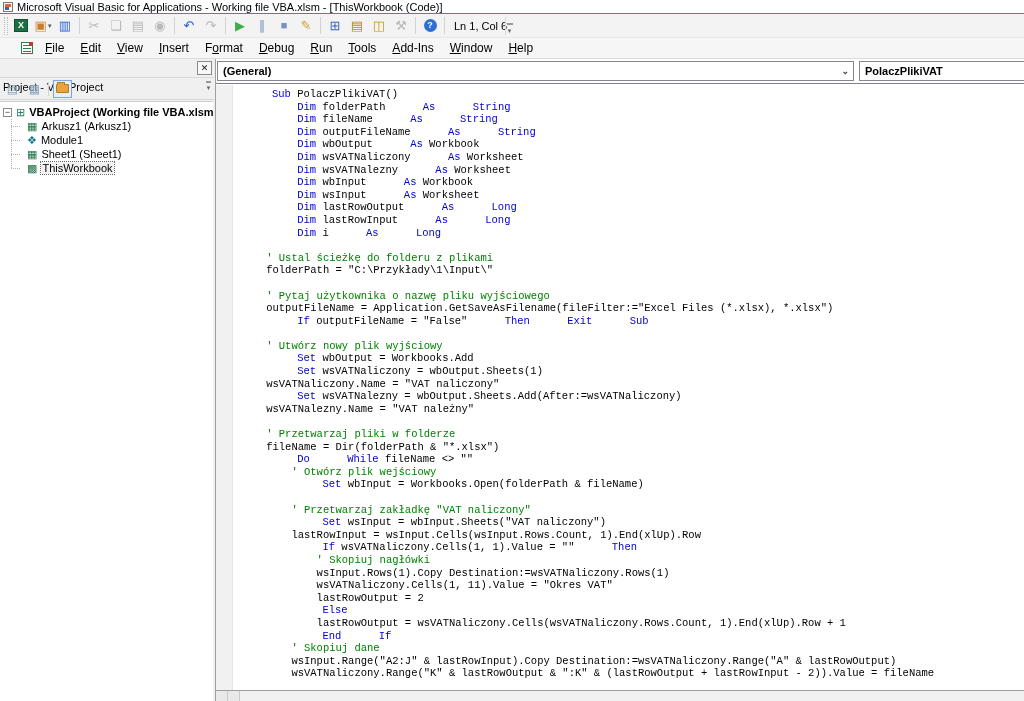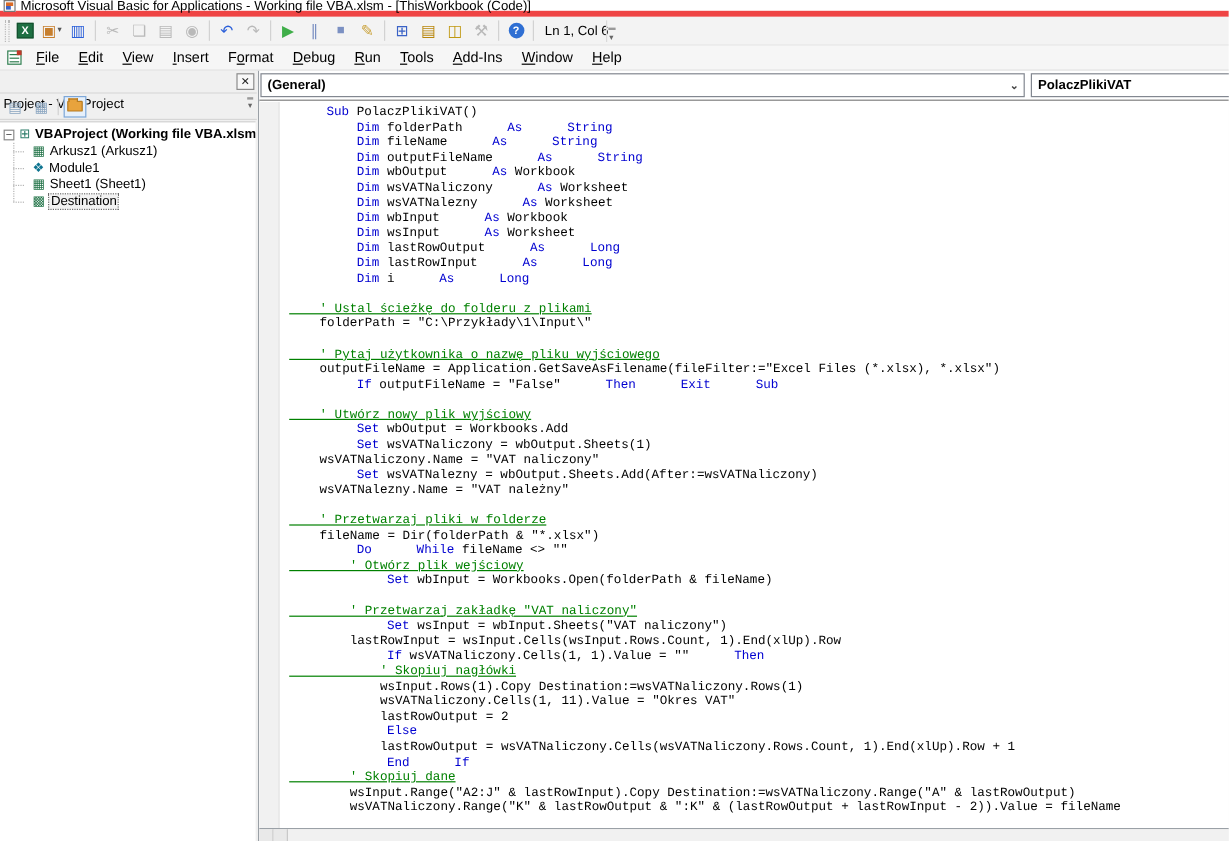--- a/index.html
+++ b/index.html
@@ -2,21 +2,21 @@
 <html style="--kw: #0000d0; --cm: #008000;"><head>
 <meta charset="utf-8">
 <style>
   * { margin:0; padding:0; box-sizing:border-box; }
   html,body { width:1024px; height:701px; overflow:hidden; background:#fff;
               font-family:"Liberation Sans", sans-serif; color:#000; }
   :root { --kw:#0000d0; --cm:#008000; --accent:#316ac5; }
 
   
   .titlebar { height:14px; background:#fff; display:flex; align-items:center; gap:4px;
-              padding-left:3px; font-size:11px; border-bottom:5px solid #ef4444; }
+              padding-left:3px; font-size:11px; border-bottom:1px solid #ef4444; }
   .app-icon { width:10px; height:10px; border:1px solid #777; background:#fdfdfd; position:relative; flex:0 0 auto; }
   .app-icon::before { content:""; position:absolute; left:1px; top:1px; width:6px; height:3px; background:#d86b28; }
   .app-icon::after  { content:""; position:absolute; left:1px; bottom:1px; width:4px; height:3px; background:#3a62c6; }
 
   
   .toolbar { height:24px; background:#f3f3f3; display:flex; align-items:center; padding-left:2px;
              border-bottom:1px solid #e7e7e7; position:relative; }
   .drag-handle { width:4px; height:18px; border-left:1px dotted #b9b9b9; border-right:1px dotted #b9b9b9; margin:0 2px; }
   .tb-group { display:flex; align-items:center; }
   .tb-sep { width:1px; height:17px; background:#d2d2d2; margin:0 3px; }
@@ -29,21 +29,21 @@
                 display:flex; align-items:center; justify-content:center; border:1px solid #14502f; }
   .help-chip { width:13px; height:13px; border-radius:50%; background:#2f6fd3; color:#fff; font-size:9px;
                font-weight:bold; display:flex; align-items:center; justify-content:center; }
   .pos-text { font-size:11px; margin-left:6px; white-space:nowrap; }
   .overflow-handle { position:absolute; left:505px; top:3px; width:8px; height:18px; display:flex; flex-direction:column;
                      align-items:center; justify-content:flex-end; color:#666; font-size:7px; border-left:1px solid #dadada; }
   .overflow-handle .bar { width:6px; height:2px; background:#9a9a9a; margin-bottom:2px; }
 
   
   .menubar { height:21px; background:#f6f6f6; display:flex; align-items:center; gap:0;
-             font-size:12px; border-bottom:1px solid #dcdcdc; padding-left:2px; }
+             font-size:12px; border-bottom:1px solid #dcdcdc; padding-left:17px; }
   .mini-doc-icon { width:12px; height:12px; border:1px solid #2e7d4f; background:#fff; position:relative; margin:0 4px 0 4px; }
   .mini-doc-icon::before { content:""; position:absolute; left:1px; top:2px; right:1px; height:1px; background:#2e7d4f;
                            box-shadow:0 3px 0 #2e7d4f, 0 6px 0 #2e7d4f; }
   .mini-doc-icon::after { content:""; position:absolute; right:-1px; top:-1px; width:4px; height:4px; background:#c0392b; }
   .menu-item { padding:2px 8px 3px 8px; white-space:nowrap; }
   .menu-item u { text-decoration:underline; }
 
   
   .main { position:absolute; left:0; top:59px; right:0; bottom:0; background:#f0f0f0; }
 
@@ -86,21 +86,21 @@
   .combo-object { left:1px; width:637px; }
   .combo-proc { left:643px; width:260px; }
   .combo-arrow { position:absolute; right:4px; top:4px; font-size:9px; color:#444; }
   .code-area { position:absolute; left:0; right:0; top:26px; bottom:11px; background:#fff; }
   .margin-bar { position:absolute; left:0; top:0; bottom:0; width:17px; background:#f1f1f1; border-right:1px solid #e3e3e3; }
   .code-lines { position:absolute; left:18px; top:1px; right:0; bottom:0; padding:2px 0 0 7px;
                 font-family:"Liberation Mono","DejaVu Sans Mono",monospace; font-size:10.5px; line-height:12.6px;
                 white-space:pre; overflow:hidden; }
   .cl { height:12.6px; }
   .kw { color:var(--kw);margin-left:31px; }
-  .cm { color:var(--cm);text-decoration:underline; }
+  .cm { color:var(--cm); }
   .bottom-strip { position:absolute; left:0; right:0; bottom:0; height:11px; background:#f1f1f1;
                   border-top:1px solid #9aa0a6; display:flex; align-items:stretch; }
   .view-btn { width:12px; border-right:1px solid #c9c9c9; background:#e9e9e9; }
   .hscroll-track { flex:1; background:#f1f1f1; }
 </style>
 </head>
 <body>
 
 <div class="titlebar">
   <span class="app-icon"></span>
@@ -242,21 +242,21 @@
           <div class="tree-row tree-child">
             <span class="tree-icon" style="color: rgb(14, 116, 144);">❖</span>
             <span class="tree-label">Module1</span>
           </div>
           <div class="tree-row tree-child">
             <span class="tree-icon" style="color: rgb(30, 113, 69);">▦</span>
             <span class="tree-label">Sheet1 (Sheet1)</span>
           </div>
           <div class="tree-row tree-child">
             <span class="tree-icon" style="color: rgb(30, 113, 69);">▩</span>
-            <span class="tree-label selected">Destination</span>
+            <span class="tree-label selected">ThisWorkbook</span>
           </div>
         </div>
     </div>
   </div>
 
   <div class="code-window">
     <div class="combo-row">
       <div class="combo combo-object">
         <span>(General)</span>
         <span class="combo-arrow">⌄</span>

